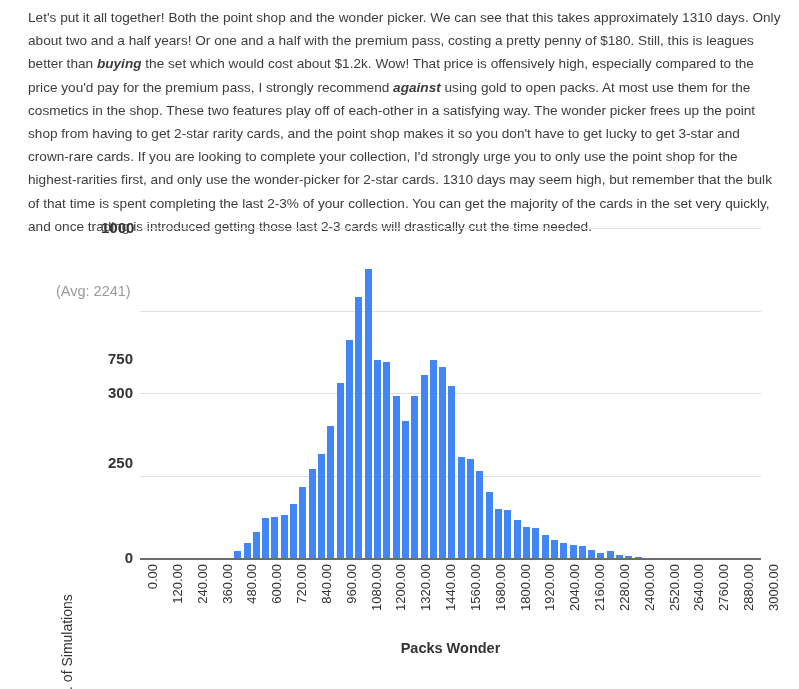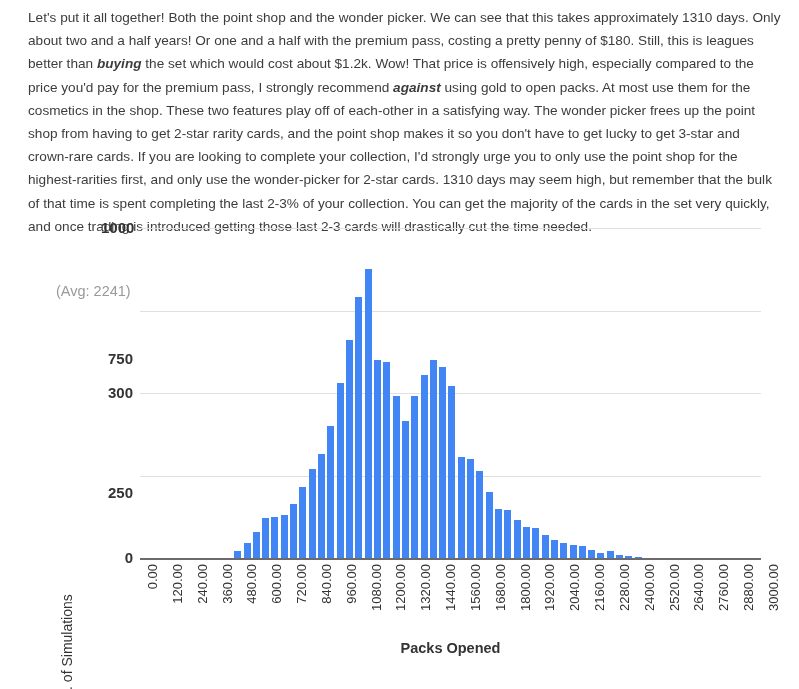--- a/index.html
+++ b/index.html
@@ -177,21 +177,21 @@
 
   <div id="chart-subtitle">(Avg: 2241)</div>
 
   <div id="plot-wrap">
 
     <div id="ylabel">No. of Simulations</div>
     <div id="yticks">
         <div class="ytick" style="top: 0px;">1000</div>
         <div class="ytick" style="top: 82.5px; margin-top: 48px;">750</div>
         <div class="ytick" style="top: 165px;">300</div>
-        <div class="ytick" style="top: 265px;">250</div>
+        <div class="ytick" style="top: 235px;">250</div>
         <div class="ytick" style="top: 330px;">0</div>
       </div>
 
     <div id="gridlines">
         <div class="gridline" style="top: 0px;"></div>
         <div class="gridline" style="top: 82.5px;"></div>
         <div class="gridline" style="top: 165px;"></div>
         <div class="gridline" style="top: 247.5px;"></div>
       </div>
     <div id="baseline"></div>
@@ -264,16 +264,16 @@
         <div class="xtick" style="left: 427.28px;">2040.00</div>
         <div class="xtick" style="left: 452.12px;">2160.00</div>
         <div class="xtick" style="left: 476.96px;">2280.00</div>
         <div class="xtick" style="left: 501.8px;">2400.00</div>
         <div class="xtick" style="left: 526.64px;">2520.00</div>
         <div class="xtick" style="left: 551.48px;">2640.00</div>
         <div class="xtick" style="left: 576.32px;">2760.00</div>
         <div class="xtick" style="left: 601.16px;">2880.00</div>
         <div class="xtick" style="left: 626px;">3000.00</div>
       </div>
-    <div id="xlabel">Packs Opened</div>
+    <div id="xlabel">Packs Wonder</div>
 
   </div>
 </div>
 
 </body></html>

